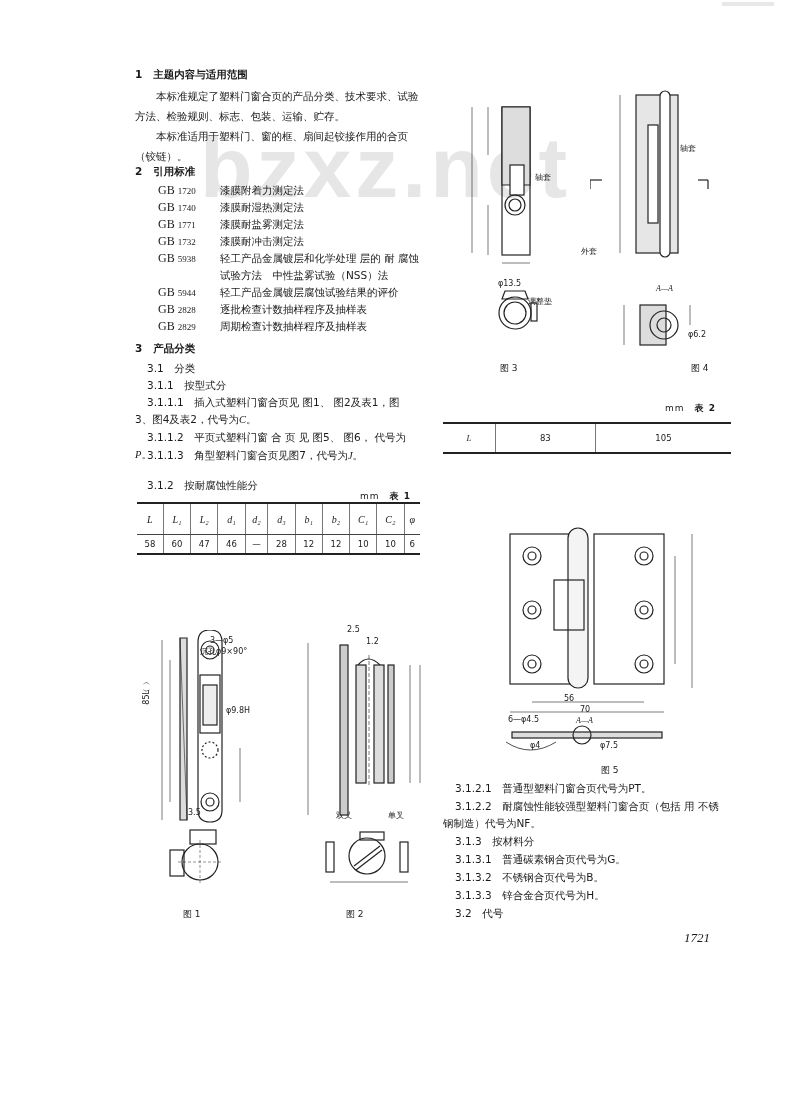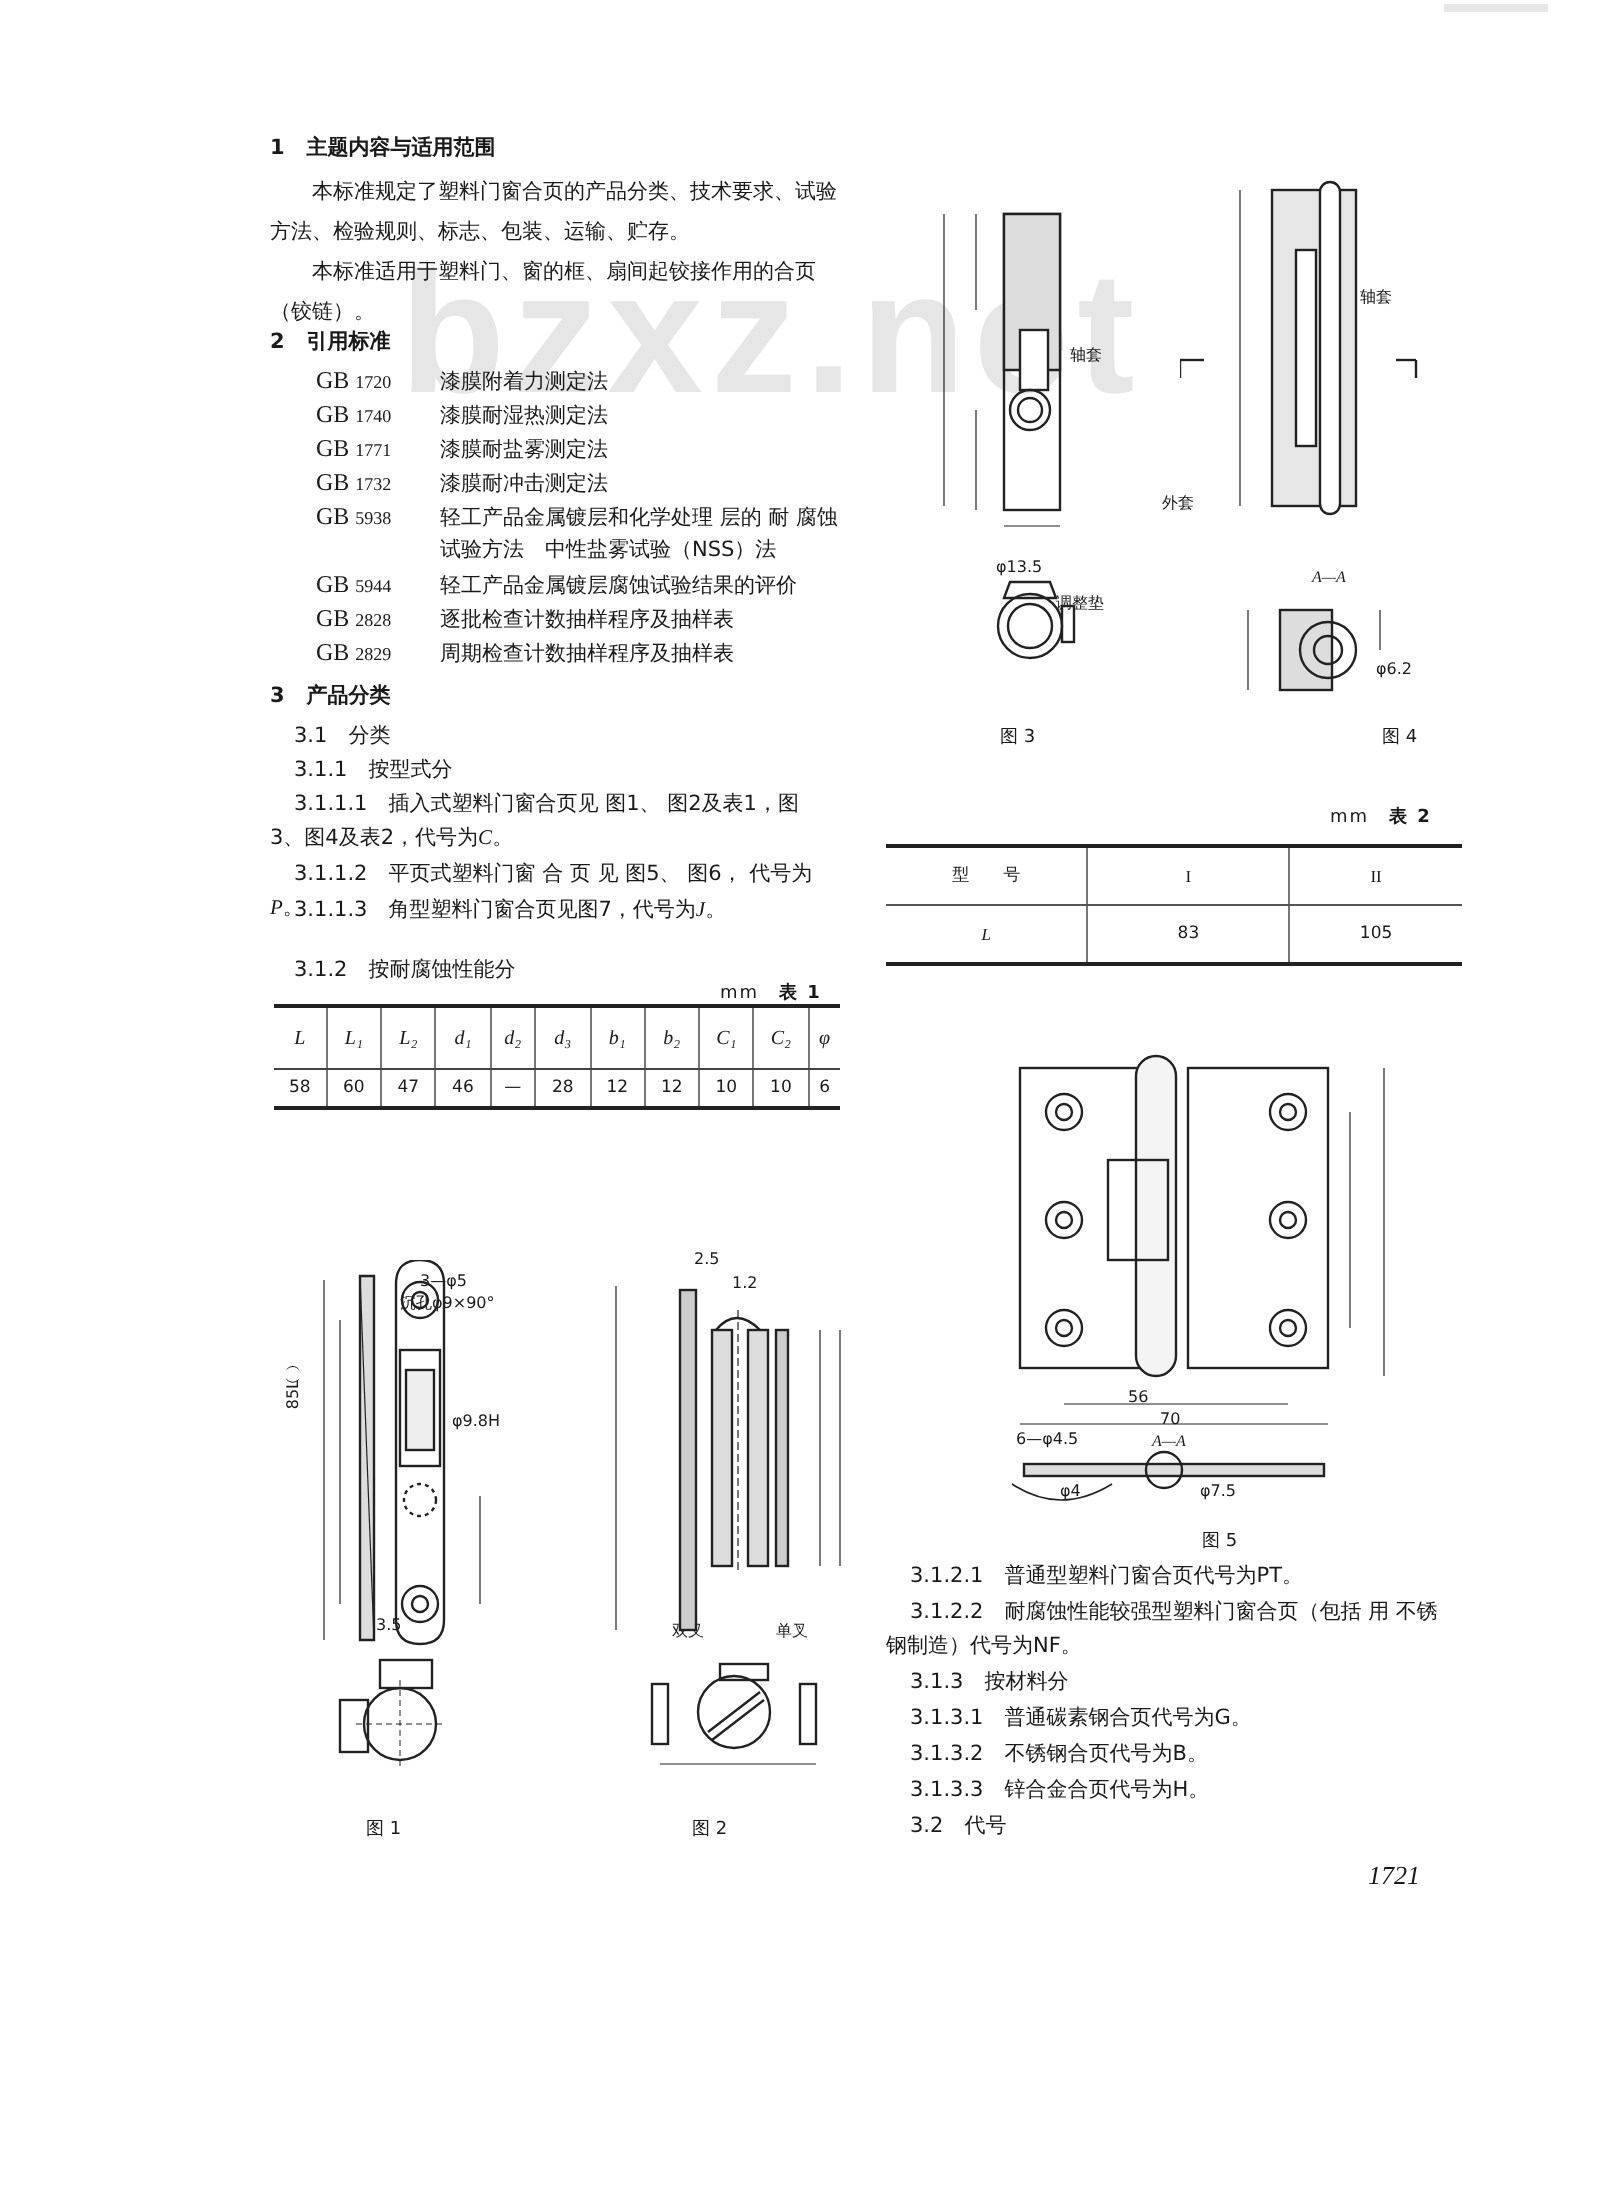--- a/index.html
+++ b/index.html
@@ -212,25 +212,20 @@
   </g>
 </svg>
 <div class="abs" style="left:680px;top:143px;font-size:8px;">轴套</div>
 <div class="abs it" style="left:656px;top:284px;font-size:8px;">A—A</div>
 <div class="abs num" style="left:688px;top:330px;font-size:8px;">φ6.2</div>
 <div class="caption" style="left:650px;top:362px;padding-left:41px;">图 4</div>
 
 <div class="unit" style="left:665px;top:402px;"><span>mm</span><b>表 2</b></div>
 <table class="t t2">
   <tbody>
-      <tr>
-    <td style="width:35%">型　　号</td>
-    <td style="width:35%" class="rm">I</td>
-    <td class="rm">II</td>
-  </tr>
   <tr>
     <td class="it">L</td>
     <td>83</td>
     <td>105</td>
   </tr>
 </tbody>
   </table>
 
 <svg style="left:470px;top:520px;" width="250" height="235" viewBox="0 0 250 235">
   <g stroke="#222" fill="none" stroke-width="1.2">

